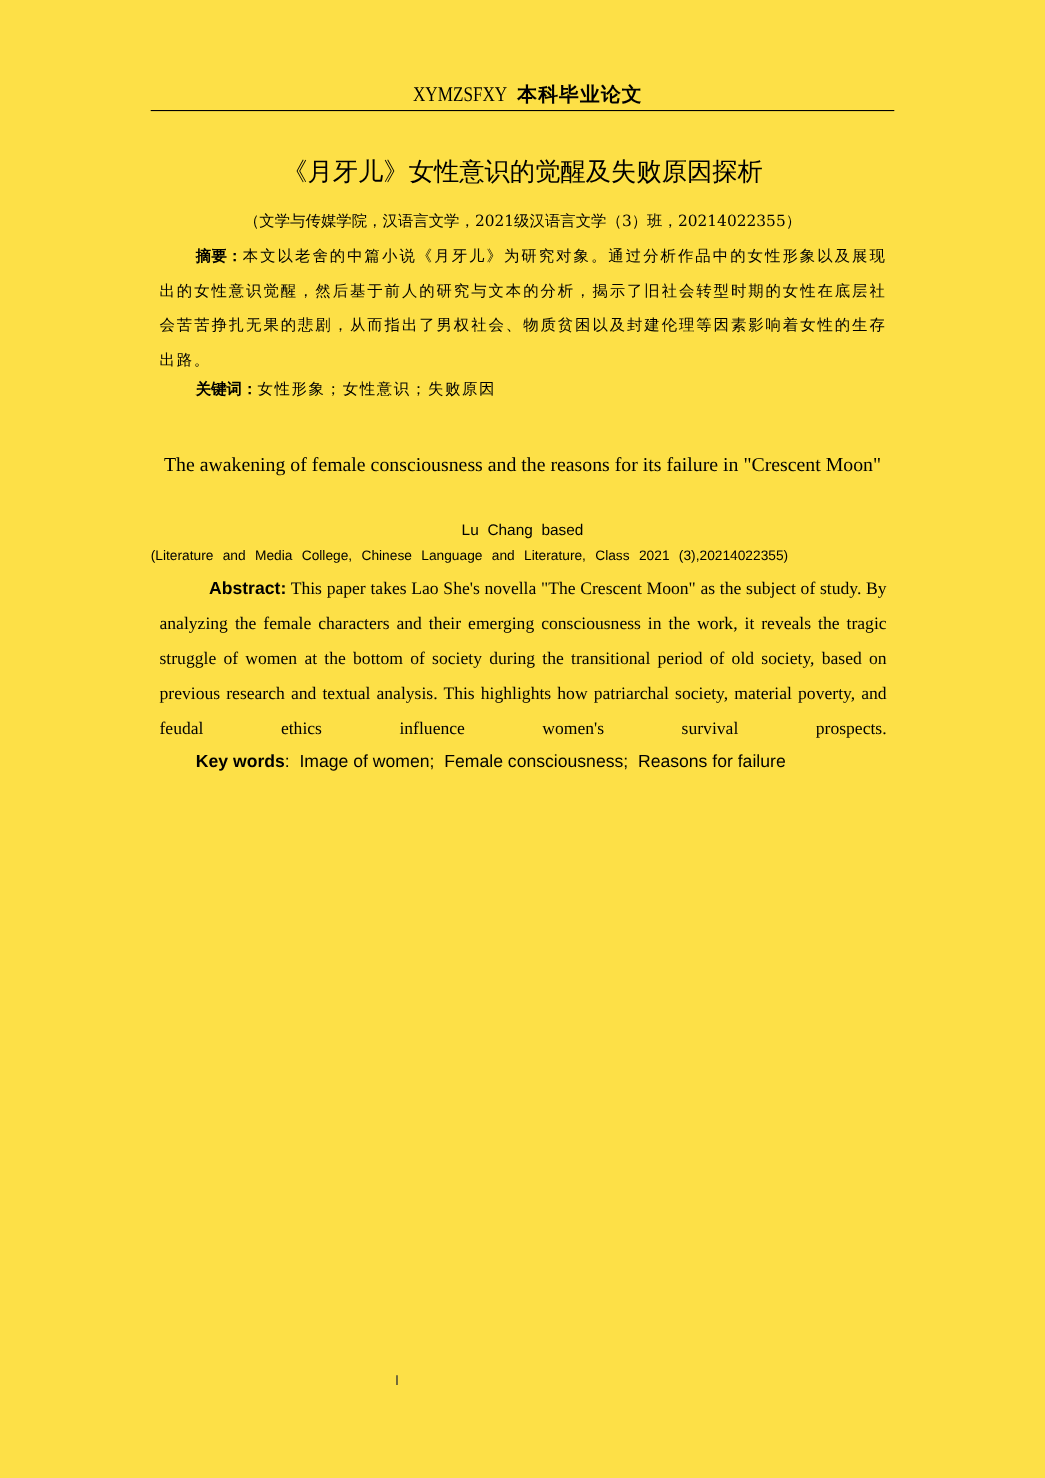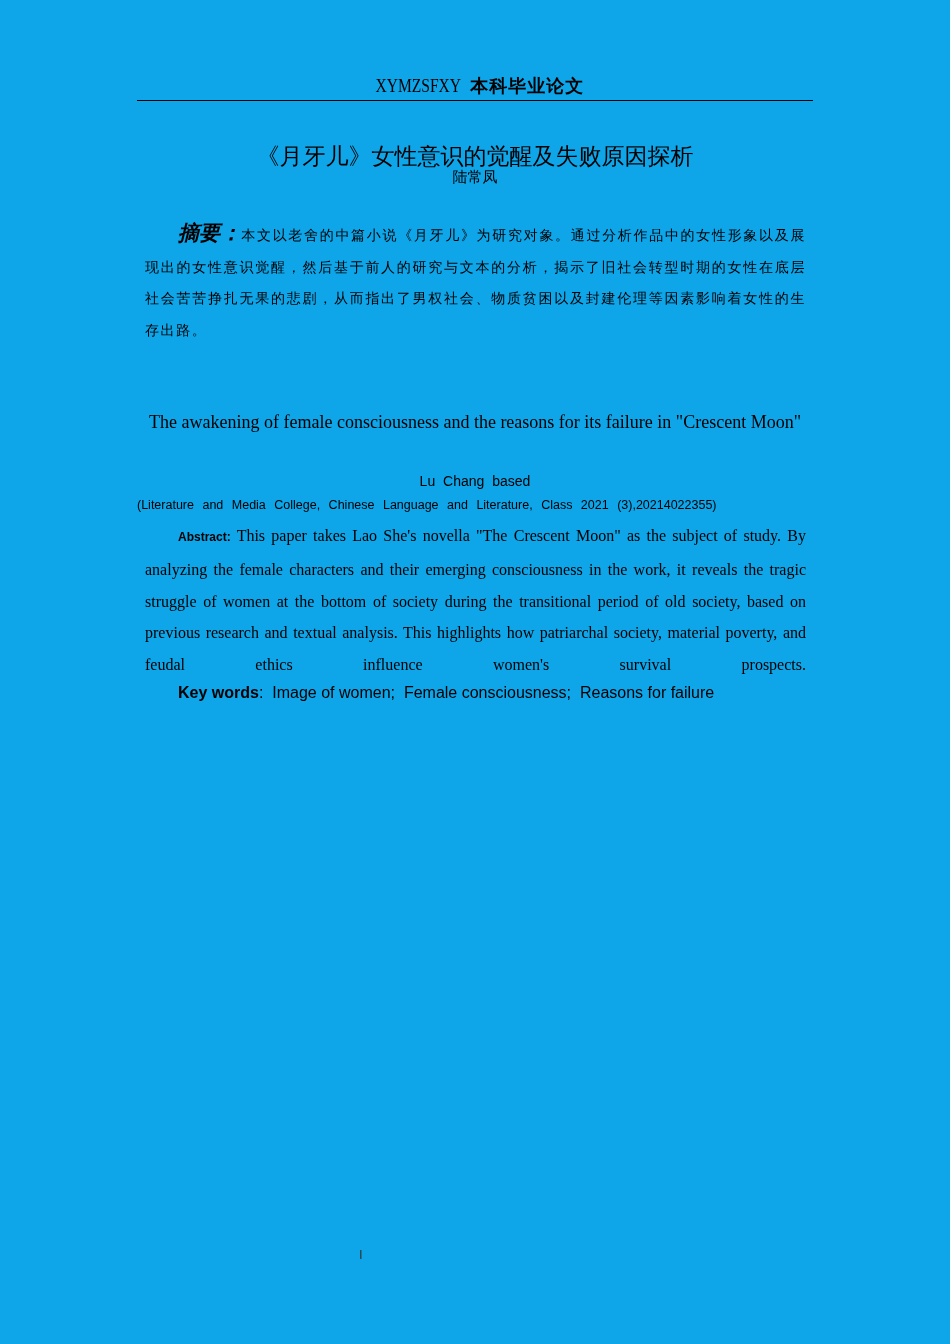--- a/index.html
+++ b/index.html
@@ -1,57 +1,60 @@
 <!DOCTYPE html>
 <html><head>
 <meta charset="utf-8">
 <style>
   html, body { margin: 0; padding: 0; background: #ffffff; }
   body { width: 950px; height: 1344px; position: relative; overflow: hidden; color: #000; }
-  .page { position: absolute; left: 0; top: 0; width: 950px; height: 1344px; background: #0ea5e9; }
+  .page { position: absolute; left: 0; top: 0; width: 950px; height: 1344px; background: #fde047; }
 
   .header { position: absolute; left: 137px; top: 74px; width: 676px; height: 26px; text-align: center; border-bottom: 1.3px solid #000; }
   .header .hdr-latin { font-family: "Liberation Serif", serif; font-size: 19px; transform: scaleX(0.82); display: inline-block; letter-spacing: 0px; }
   .header .hdr-cjk { font-family: "DejaVu Sans", sans-serif; font-size: 18px; font-weight: bold; letter-spacing: 1px; }
 
   .cn-title { position: absolute; left: 137px; top: 141px; width: 676px; text-align: center; font-family: "DejaVu Sans", sans-serif; font-size: 23px; }
   .cn-author { position: absolute; left: 137px; top: 168px; width: 676px; text-align: center; font-family: "DejaVu Serif", serif; font-size: 15px; }
   .cn-affil { position: absolute; left: 137px; top: 192px; width: 676px; text-align: center; font-family: "DejaVu Serif", serif; font-size: 14px; }
 
   .cn-abstract { position: absolute; left: 145px; top: 218px; width: 661px; font-family: "DejaVu Serif", serif; font-size: 14px; line-height: 31.7px; text-align: justify; text-indent: 33px; letter-spacing: 1.6px; }
-  .cn-abstract .lbl, .cn-keywords .lbl { font-family: "DejaVu Sans", sans-serif; font-weight: bold; font-size: 21px; letter-spacing: 0; font-style: italic; }
+  .cn-abstract .lbl, .cn-keywords .lbl { font-family: "DejaVu Sans", sans-serif; font-weight: bold; font-size: 14px; letter-spacing: 0; }
   .cn-keywords { position: absolute; left: 178px; top: 345px; font-family: "DejaVu Serif", serif; font-size: 14px; letter-spacing: 1.5px; }
 
   .en-title { position: absolute; left: 137px; top: 406px; width: 676px; text-align: center; font-family: "Liberation Serif", serif; font-size: 18px; line-height: 32px; }
   .en-author { position: absolute; left: 137px; top: 473px; width: 676px; text-align: center; font-family: "Liberation Sans", sans-serif; font-size: 14px; word-spacing: 4px; }
   .en-affil { position: absolute; left: 137px; top: 498px; width: 676px; text-align: left; font-family: "Liberation Sans", sans-serif; font-size: 12.5px; word-spacing: 5px; }
 
   .en-abstract { position: absolute; left: 145px; top: 520px; width: 661px; font-family: "Liberation Serif", serif; font-size: 16px; line-height: 31.8px; text-align: justify; text-align-last: justify; text-indent: 33px; }
-  .en-abstract .lbl { font-family: "Liberation Sans", sans-serif; font-weight: bold; font-size: 12px; }
+  .en-abstract .lbl { font-family: "Liberation Sans", sans-serif; font-weight: bold; font-size: 16px; margin-left: 12px; }
   .en-keywords { position: absolute; left: 178px; top: 684px; font-family: Liberation Sans, sans-serif; font-size: 16px; white-space: pre; }
   .en-keywords .lbl { font-weight: bold; }
 
   .page-num { position: absolute; left: 359px; top: 1247px; font-family: "Liberation Sans", sans-serif; font-size: 13px; color: #333; }
 </style>
 </head>
 <body>
 
 <div class="page">
 
   <div class="header">
     <span class="hdr-latin">XYMZSFXY</span><span class="hdr-cjk">本科毕业论文</span>
   </div>
 
   <div class="cn-title">《月牙儿》女性意识的觉醒及失败原因探析</div>
-  <div class="cn-author">陆常凤</div>
+  <div class="cn-affil">（文学与传媒学院，汉语言文学，2021级汉语言文学（3）班，20214022355）</div>
 
   <div class="cn-abstract">
     <span class="lbl">摘要：</span><span>本文以老舍的中篇小说《月牙儿》为研究对象。通过分析作品中的女性形象以及展现出的女性意识觉醒，然后基于前人的研究与文本的分析，揭示了旧社会转型时期的女性在底层社会苦苦挣扎无果的悲剧，从而指出了男权社会、物质贫困以及封建伦理等因素影响着女性的生存出路。</span>
   </div>
 
+  <div class="cn-keywords">
+    <span class="lbl">关键词：</span><span>女性形象；女性意识；失败原因</span>
+  </div>
 
   <div class="en-title">The awakening of female consciousness and the reasons for its failure in "Crescent Moon"</div>
   <div class="en-author">Lu Chang based</div>
   <div class="en-affil">(Literature and Media College, Chinese Language and Literature, Class 2021 (3),20214022355)</div>
 
   <div class="en-abstract">
     <span class="lbl">Abstract:</span><span> This paper takes Lao She's novella "The Crescent Moon" as the subject of study. By analyzing the female characters and their emerging consciousness in the work, it reveals the tragic struggle of women at the bottom of society during the transitional period of old society, based on previous research and textual analysis. This highlights how patriarchal society, material poverty, and feudal ethics influence women's survival prospects.</span>
   </div>
 
   <div class="en-keywords"><span class="lbl">Key words</span><span>:  Image of women;  Female consciousness;  Reasons for failure</span></div>

